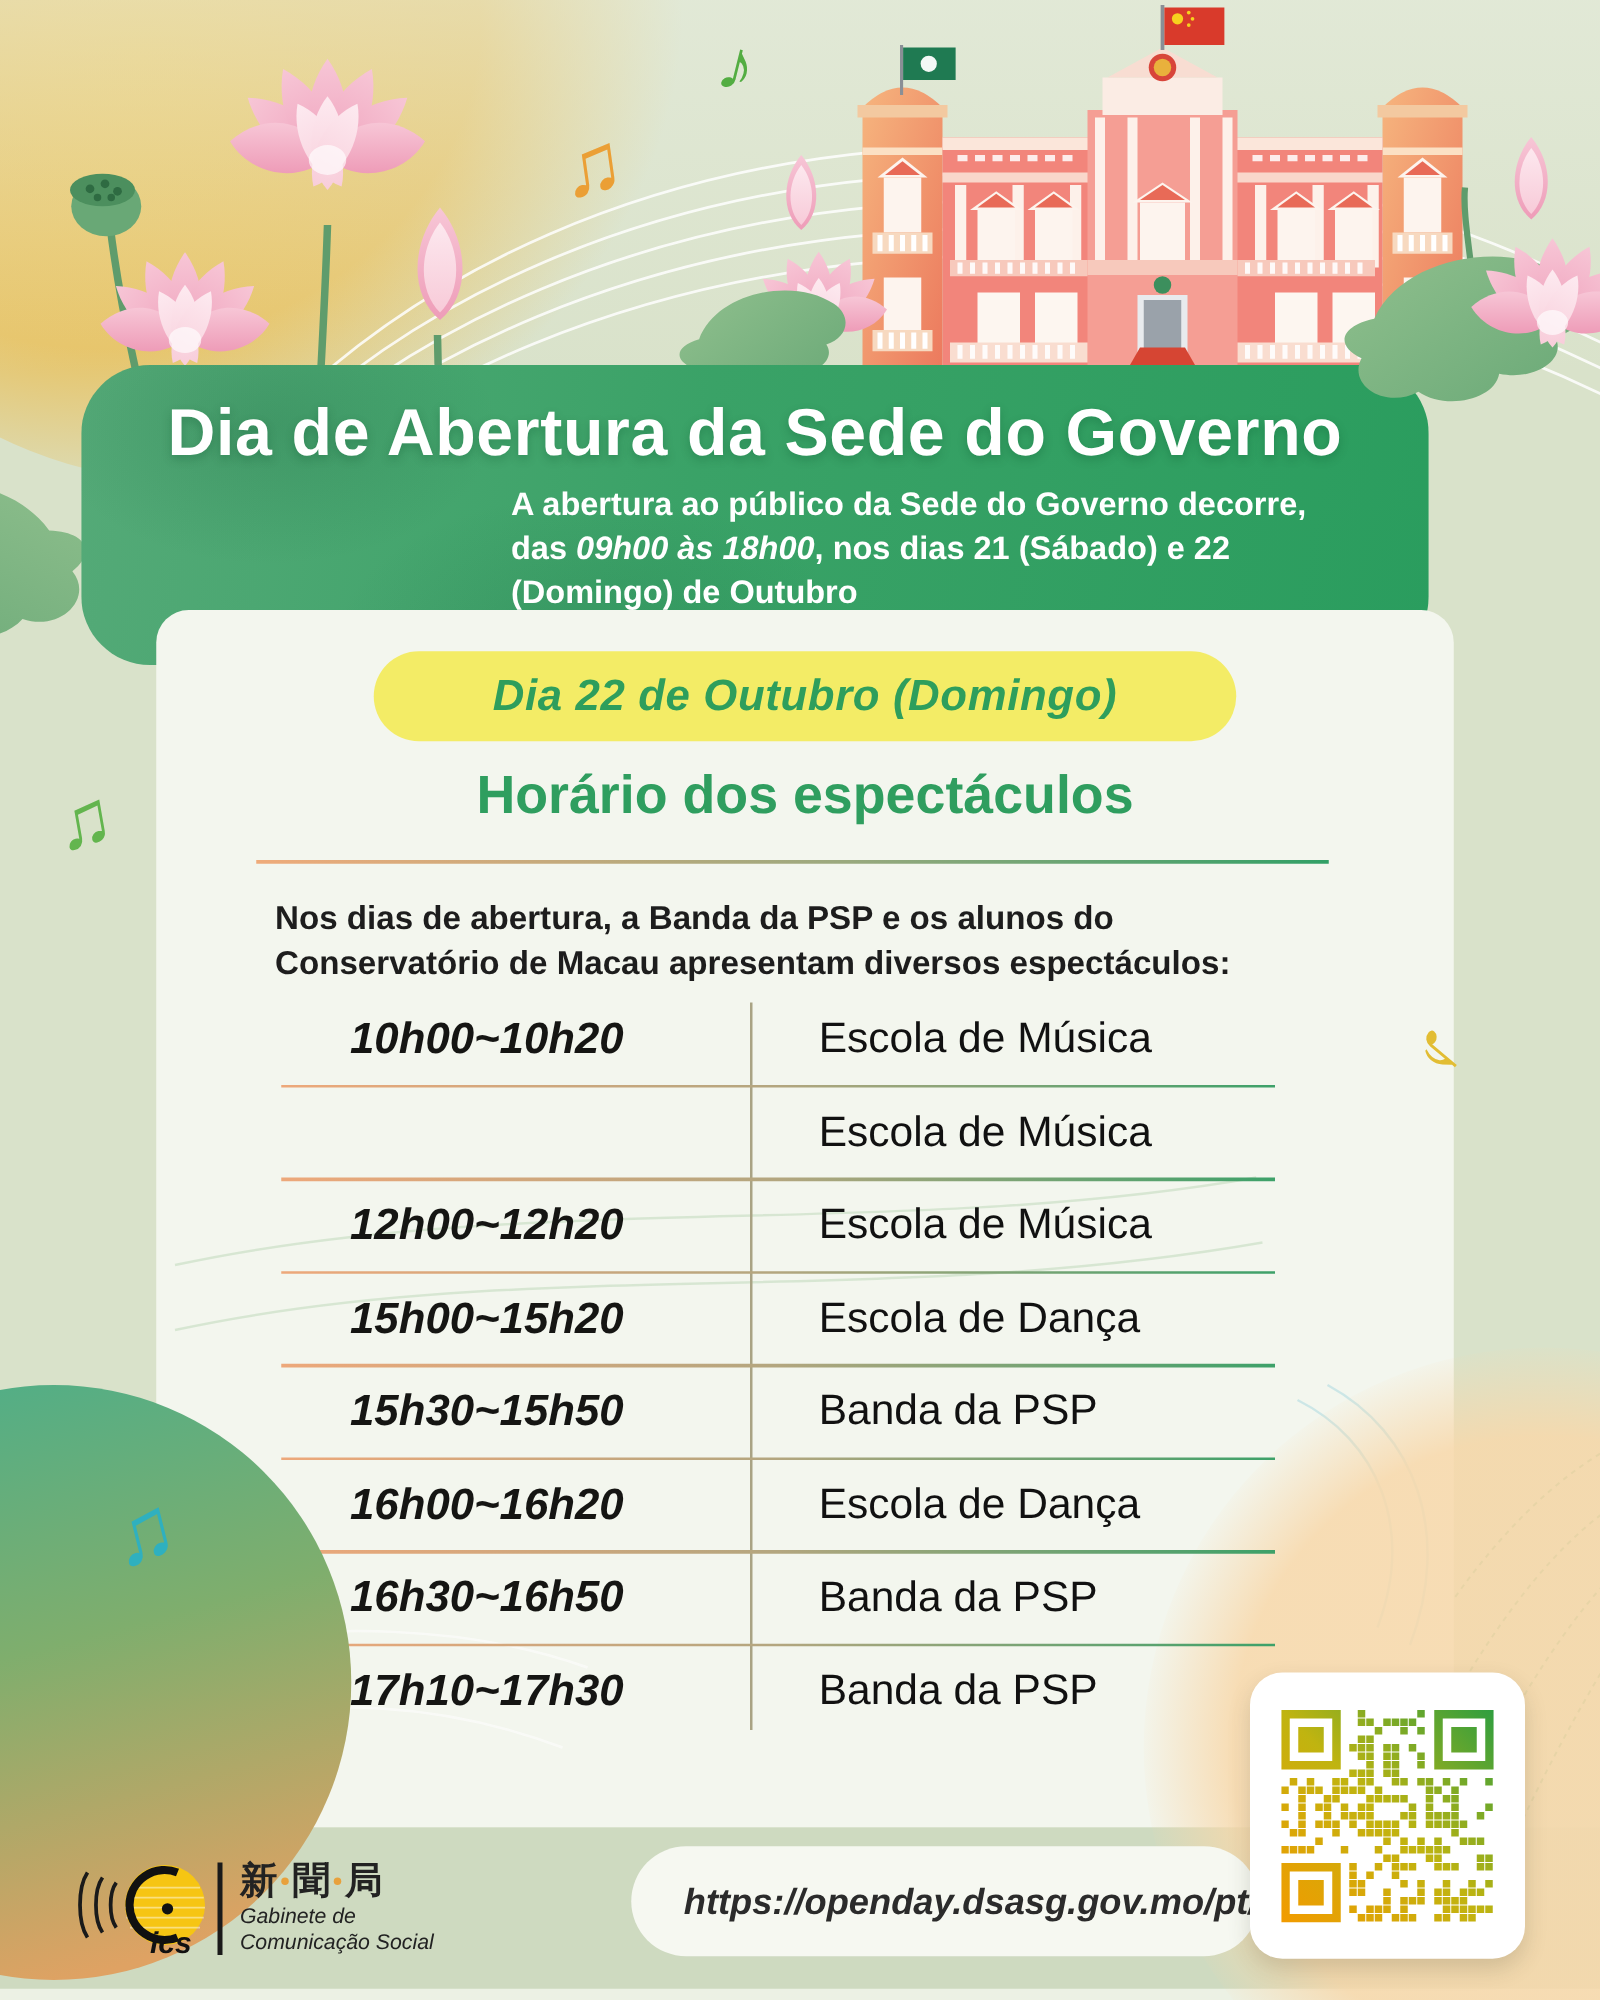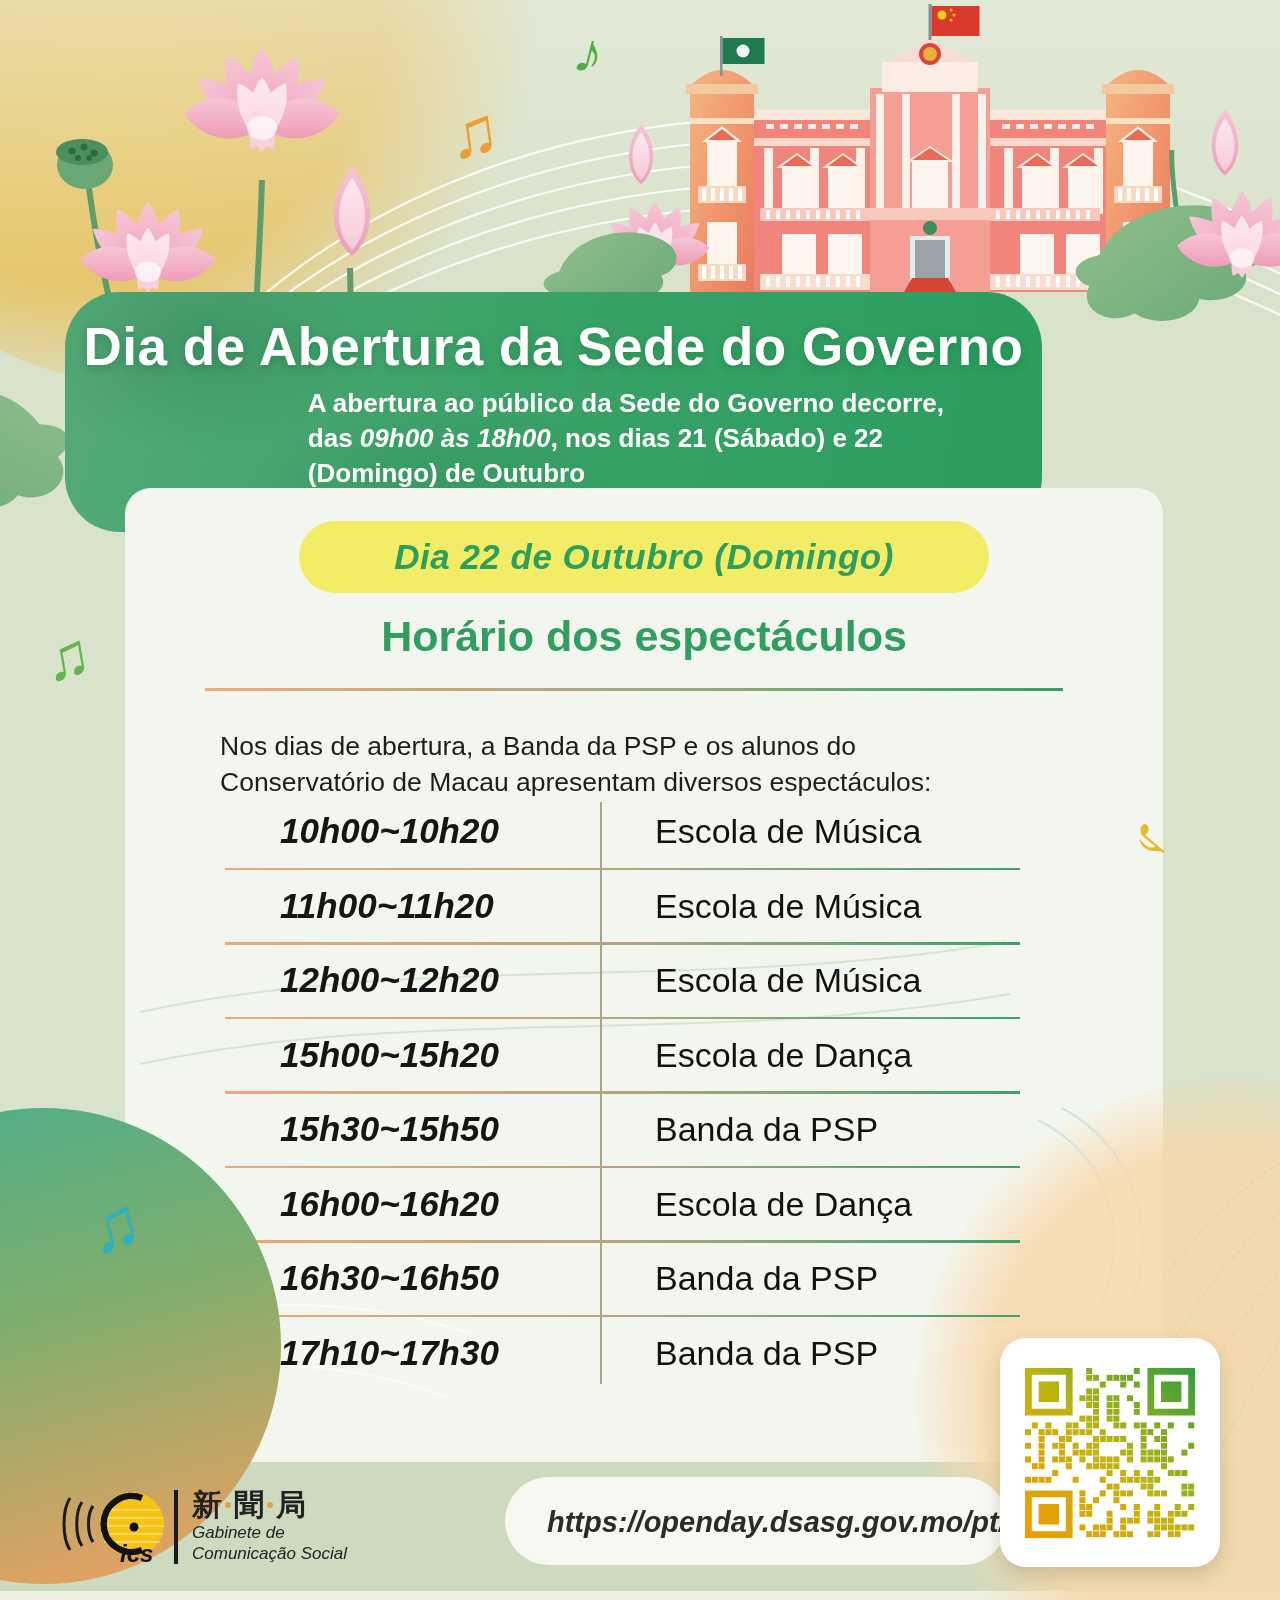--- a/index.html
+++ b/index.html
@@ -9,42 +9,42 @@
 
   
   .blob-tl{left:-160px;top:-220px;width:720px;height:600px;border-radius:50%;
     background:radial-gradient(ellipse at 40% 40%, #ecc761 0%, #e7c468 45%, rgba(231,196,104,0) 72%);
     transform:rotate(-18deg);z-index:1;}
   .wash-top{left:0;top:0;width:1280px;height:300px;background:linear-gradient(180deg,rgba(232,238,224,.55),rgba(232,238,224,0));z-index:1;}
 
   svg.deco{left:0;top:0;width:1280px;height:1600px;z-index:2;}
 
   
-  .banner{left:65px;top:292px;width:977px;height:240px;border-radius:55px;z-index:3;
+  .banner{left:65px;top:292px;width:1078px;height:240px;border-radius:55px;z-index:3;
     background:
       radial-gradient(ellipse 260px 160px at 14% 20%, rgba(21,94,58,.22), rgba(21,94,58,0) 70%),
       radial-gradient(ellipse 300px 180px at 38% 95%, rgba(21,94,58,.18), rgba(21,94,58,0) 70%),
       linear-gradient(102deg,#55aa78 0%,#3aa267 45%,#2a9d5e 100%);}
   .banner-title{position:absolute;left:0;right:0;top:24px;text-align:center;color:#fff;
     font-size:53px;font-weight:bold;letter-spacing:.5px;text-shadow:0 3px 8px rgba(0,70,35,.25);}
   .banner-sub{position:absolute;right:98px;top:94px;text-align:left;color:#fff;
     font-size:26px;line-height:35px;font-weight:600;}
   .banner-sub .strong{font-style:italic;font-weight:bold;}
 
   
   .card{left:125px;top:488px;width:1038px;height:974px;background:#f3f6ee;border-radius:26px;z-index:3;}
   .card-content{left:125px;top:488px;width:1038px;height:974px;z-index:5;}
   .badge{position:absolute;left:50%;transform:translateX(-50%);top:33px;width:690px;height:72px;
     background:#f3ec66;border-radius:36px;display:flex;align-items:center;justify-content:center;
     color:#2e9e5c;font-size:35px;font-weight:bold;font-style:italic;letter-spacing:.5px;}
   .section-heading{position:absolute;left:0;right:0;top:124px;text-align:center;
     color:#2f9e5f;font-size:43px;font-weight:bold;}
   .divider{position:absolute;left:80px;top:200px;width:858px;height:3px;
     background:linear-gradient(90deg,#efab7a,#9aa97e 55%,#31a066);}
-  .intro{position:absolute;left:95px;top:228px;font-size:26.5px;line-height:36px;color:#1d1d1d;font-weight:400;margin-top:12px;}
+  .intro{position:absolute;left:95px;top:228px;font-size:26.5px;line-height:36px;color:#1d1d1d;font-weight:700;}
 
   .sched{position:absolute;left:0;top:306px;width:100%;height:596px;text-align:center;}
   .vline{position:absolute;left:475px;top:8px;bottom:6px;width:2px;background:#a9a384;}
   .row{position:relative;height:74.5px;}
   .row + .row::before{content:"";position:absolute;left:100px;right:143px;top:-1px;height:2.5px;
     background:linear-gradient(90deg,#eda87a,#b3a67f 50%,#3da169);}
   .time{position:absolute;left:155px;top:50%;transform:translateY(-50%);
     font-size:35px;font-weight:bold;font-style:italic;color:#151513;}
   .perf{position:absolute;left:530px;top:50%;transform:translateY(-50%);
     font-size:34px;font-weight:normal;color:#111;}
@@ -403,21 +403,20 @@
     </div>
     <div class="sched">
       <div class="vline"></div>
 
     <div class="row">
       <div class="time">10h00~10h20</div>
       <div class="perf">Escola de Música</div>
     </div>
 
     <div class="row">
-      <div class="time">11h00~11h20</div>
       <div class="perf">Escola de Música</div>
     </div>
 
     <div class="row">
       <div class="time">12h00~12h20</div>
       <div class="perf">Escola de Música</div>
     </div>
 
     <div class="row">
       <div class="time">15h00~15h20</div>

